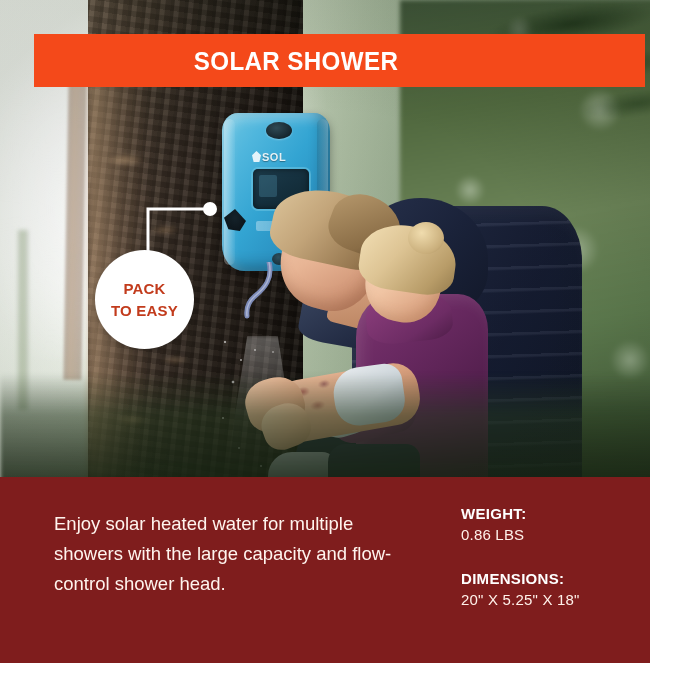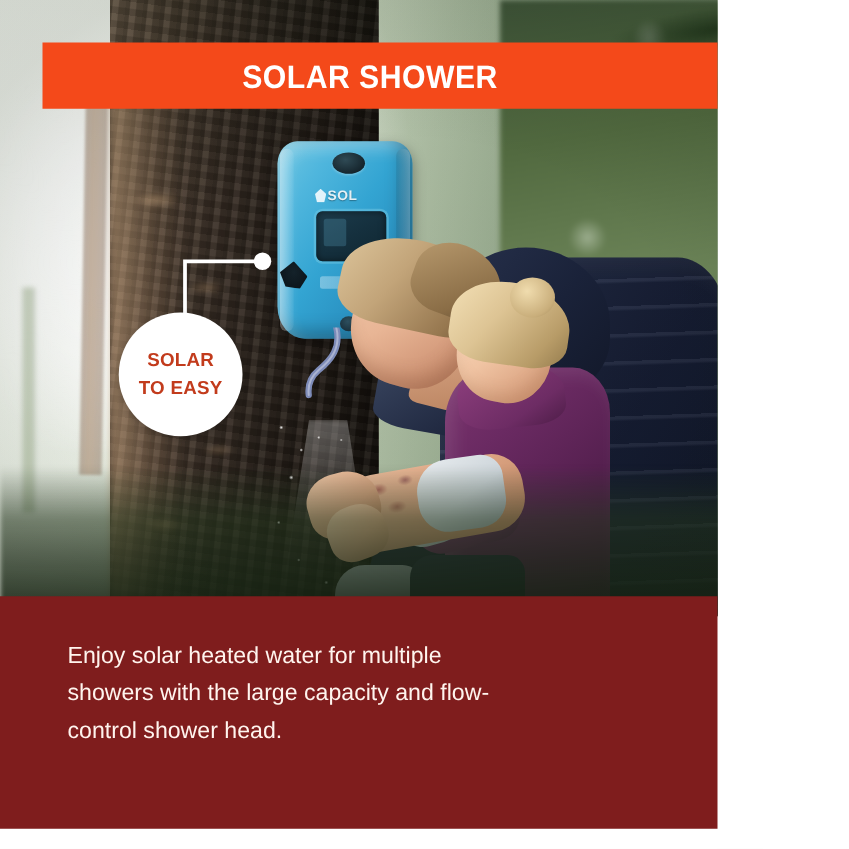--- a/index.html
+++ b/index.html
@@ -5,21 +5,21 @@
   html, body {
     margin: 0;
     padding: 0;
     background: #ffffff;
   }
   body {
     font-family: "Liberation Sans", sans-serif;
   }
   #stage {
     position: relative;
-    width: 574px;
+    width: 650px;
     height: 679px;
     overflow: hidden;
     background: #ffffff;
   }
 
   
   .photo {
     position: absolute;
     left: 0; top: 0;
     width: 679px;
@@ -542,21 +542,28 @@
   <div class="title-bar">
     <span class="title-text">SOLAR SHOWER</span>
   </div>
 
 
   <svg class="callout-line" viewBox="0 0 80 70">
     <path d="M70 9 L8 9 L8 64" stroke="#FFFFFF" stroke-width="3" fill="none"></path>
     <circle cx="70" cy="9" r="7" fill="#FFFFFF"></circle>
   </svg>
   <div class="callout-circle">
-    <span class="callout-l1">SOLAR</span>
+    <span class="callout-l1">PACK</span>
     <span class="callout-l2">TO EASY</span>
   </div>
 
   <div class="bottom-panel">
     <div class="desc">Enjoy solar heated water for multiple showers with the large capacity and flow-control shower head.</div>
+    <div class="specs">
+      <div class="spec-label">WEIGHT:</div>
+      <div class="spec-value">0.86 LBS</div>
+      <div class="spec-gap"></div>
+      <div class="spec-label">DIMENSIONS:</div>
+      <div class="spec-value">20" X 5.25" X 18"</div>
+    </div>
   </div>
 
 </div>
 
 </body></html>

